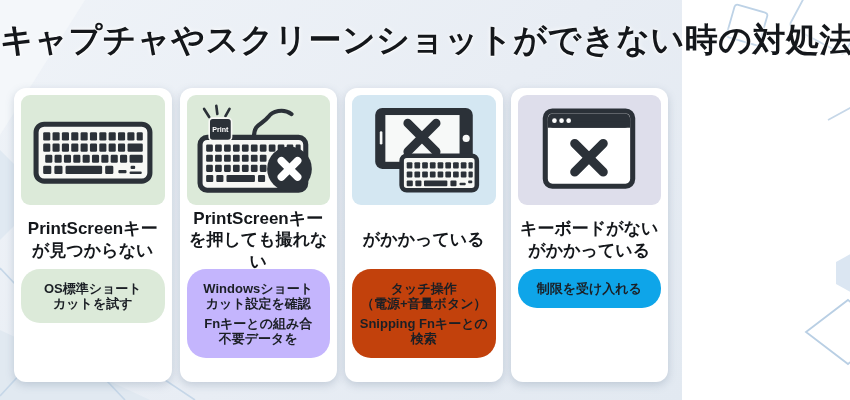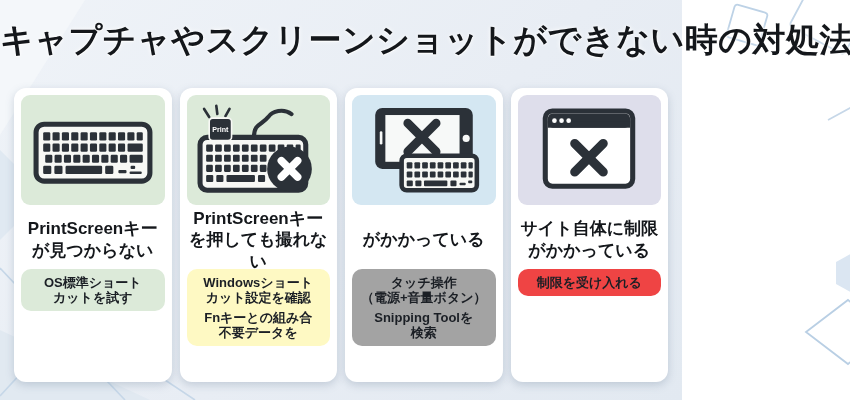--- a/index.html
+++ b/index.html
@@ -32,21 +32,21 @@
     display:flex; align-items:center; justify-content:center;
   }
   .icon-area svg { width:85%; height:92%; }
   .card-title {
     height:58px; margin:6px 0 0; flex:0 0 auto;
     display:flex; align-items:center; justify-content:center;
     text-align:center; font-size:17px; line-height:1.27; font-weight:bold;
     color:#14171b; white-space:pre-line;
   }
   .solutions {
-    border-radius:10px; padding:6px 3px; text-align:center; flex:0 0 auto;
+    border-radius:19px; padding:12px 3px; text-align:center; flex:0 0 auto;
   }
   .sol {
     margin:0 0 5px; font-size:13px; font-weight:bold; line-height:1.16;
     color:#1b1f25; white-space:pre-line;
   }
   .sol:last-child { margin-bottom:0; }
 </style>
 </head>
 <body>
 
@@ -165,21 +165,21 @@
               <rect x="19" y="71" width="7" height="7" rx="1.1"></rect>
               <rect x="29" y="71" width="28" height="7" rx="1.1"></rect>
               <rect x="60" y="71" width="7" height="7" rx="1.1"></rect>
           </g>
           <circle cx="91" cy="65" r="22" fill="#2b3138"></circle>
           <path d="M83,57 L99,73 M99,57 L83,73" stroke="#ffffff" stroke-width="7.5" stroke-linecap="round"></path>
         </svg>
       </div>
       <h2 class="card-title">PrintScreenキー
 を押しても撮れない</h2>
-      <div class="solutions" style="background-color: #fef9c3;">
+      <div class="solutions" style="background-color: #c4b5fd;">
         <p class="sol">Windowsショート
 カット設定を確認</p>
         <p class="sol">Fnキーとの組み合
 不要データを</p>
       </div>
     </section>
 
     <section class="card">
       <div class="icon-area" style="background-color: rgb(212, 231, 242);">
         <svg viewBox="0 0 120 88" xmlns="http://www.w3.org/2000/svg">
@@ -211,42 +211,42 @@
             <rect x="43" y="74.5" width="6" height="5.5" rx="1"></rect>
               <rect x="51.5" y="74.5" width="6" height="5.5" rx="1"></rect>
               <rect x="60" y="74.5" width="23" height="5.5" rx="1"></rect>
               <rect x="86" y="74.5" width="6" height="5.5" rx="1"></rect>
             <rect x="95" y="76.5" width="6" height="2.6" rx="0.8"></rect>
               <rect x="103.5" y="74.5" width="4" height="2.6" rx="0.8"></rect>
           </g>
         </svg>
       </div>
       <h2 class="card-title">がかかっている</h2>
-      <div class="solutions" style="background-color: #a3a3a3;">
+      <div class="solutions" style="background-color: #c2410c;">
         <p class="sol">タッチ操作
 （電源+音量ボタン）</p>
-        <p class="sol">Snipping Toolを
+        <p class="sol">Snipping Fnキーとの
 検索</p>
       </div>
     </section>
 
 
     <section class="card">
       <div class="icon-area" style="background-color: rgb(222, 222, 235);">
         <svg viewBox="0 0 120 90" xmlns="http://www.w3.org/2000/svg">
           <rect x="17" y="7" width="86" height="74" rx="7" fill="#ffffff" stroke="#2b3138" stroke-width="5"></rect>
           <rect x="19.5" y="9.5" width="81" height="14" rx="5" fill="#2b3138"></rect>
           <rect x="19.5" y="17" width="81" height="6.5" fill="#2b3138"></rect>
           <circle cx="26" cy="16.5" r="2.3" fill="#ffffff"></circle>
           <circle cx="33" cy="16.5" r="2.3" fill="#ffffff"></circle>
           <circle cx="40" cy="16.5" r="2.3" fill="#ffffff"></circle>
           <path d="M46,39 L74,67 M74,39 L46,67" stroke="#2b3138" stroke-width="9" stroke-linecap="round"></path>
         </svg>
       </div>
-      <h2 class="card-title">サイト自体に制限
+      <h2 class="card-title">キーボードがない
 がかかっている</h2>
-      <div class="solutions" style="background-color: #ef4444;">
+      <div class="solutions" style="background-color: #0ea5e9;">
         <p class="sol">制限を受け入れる</p>
       </div>
     </section>
 
   </div>
 </div>
 
 </body></html>

